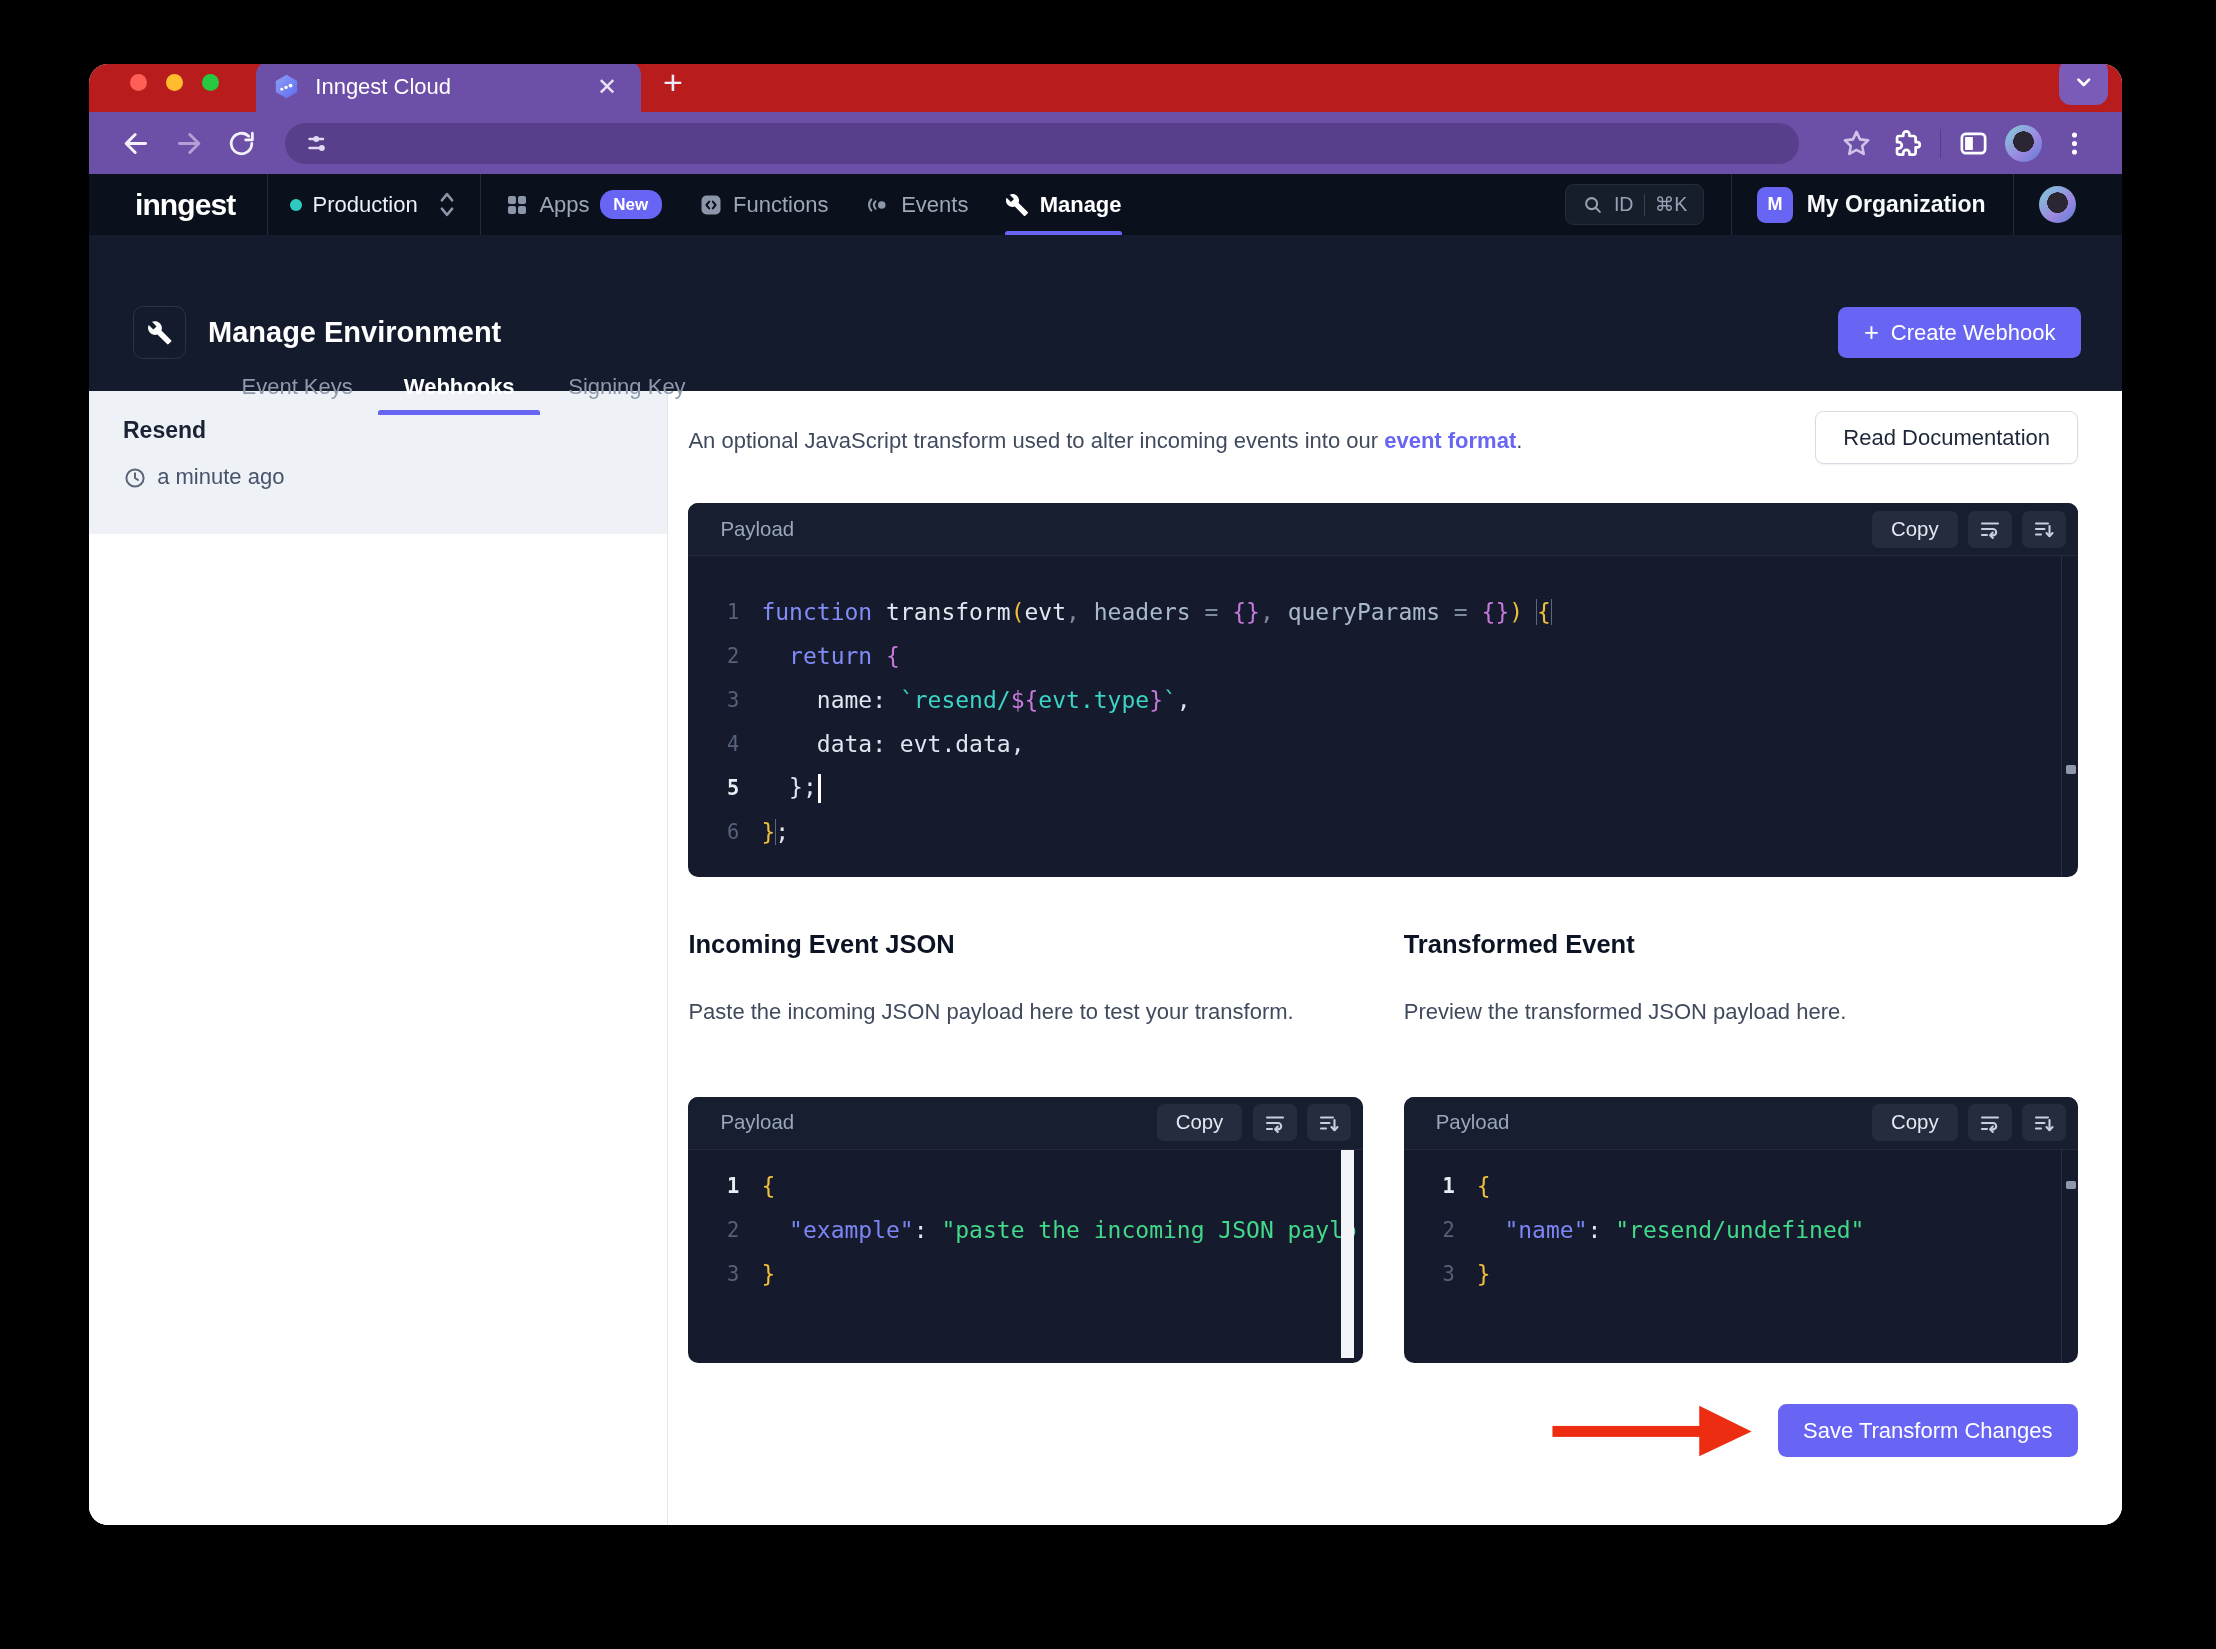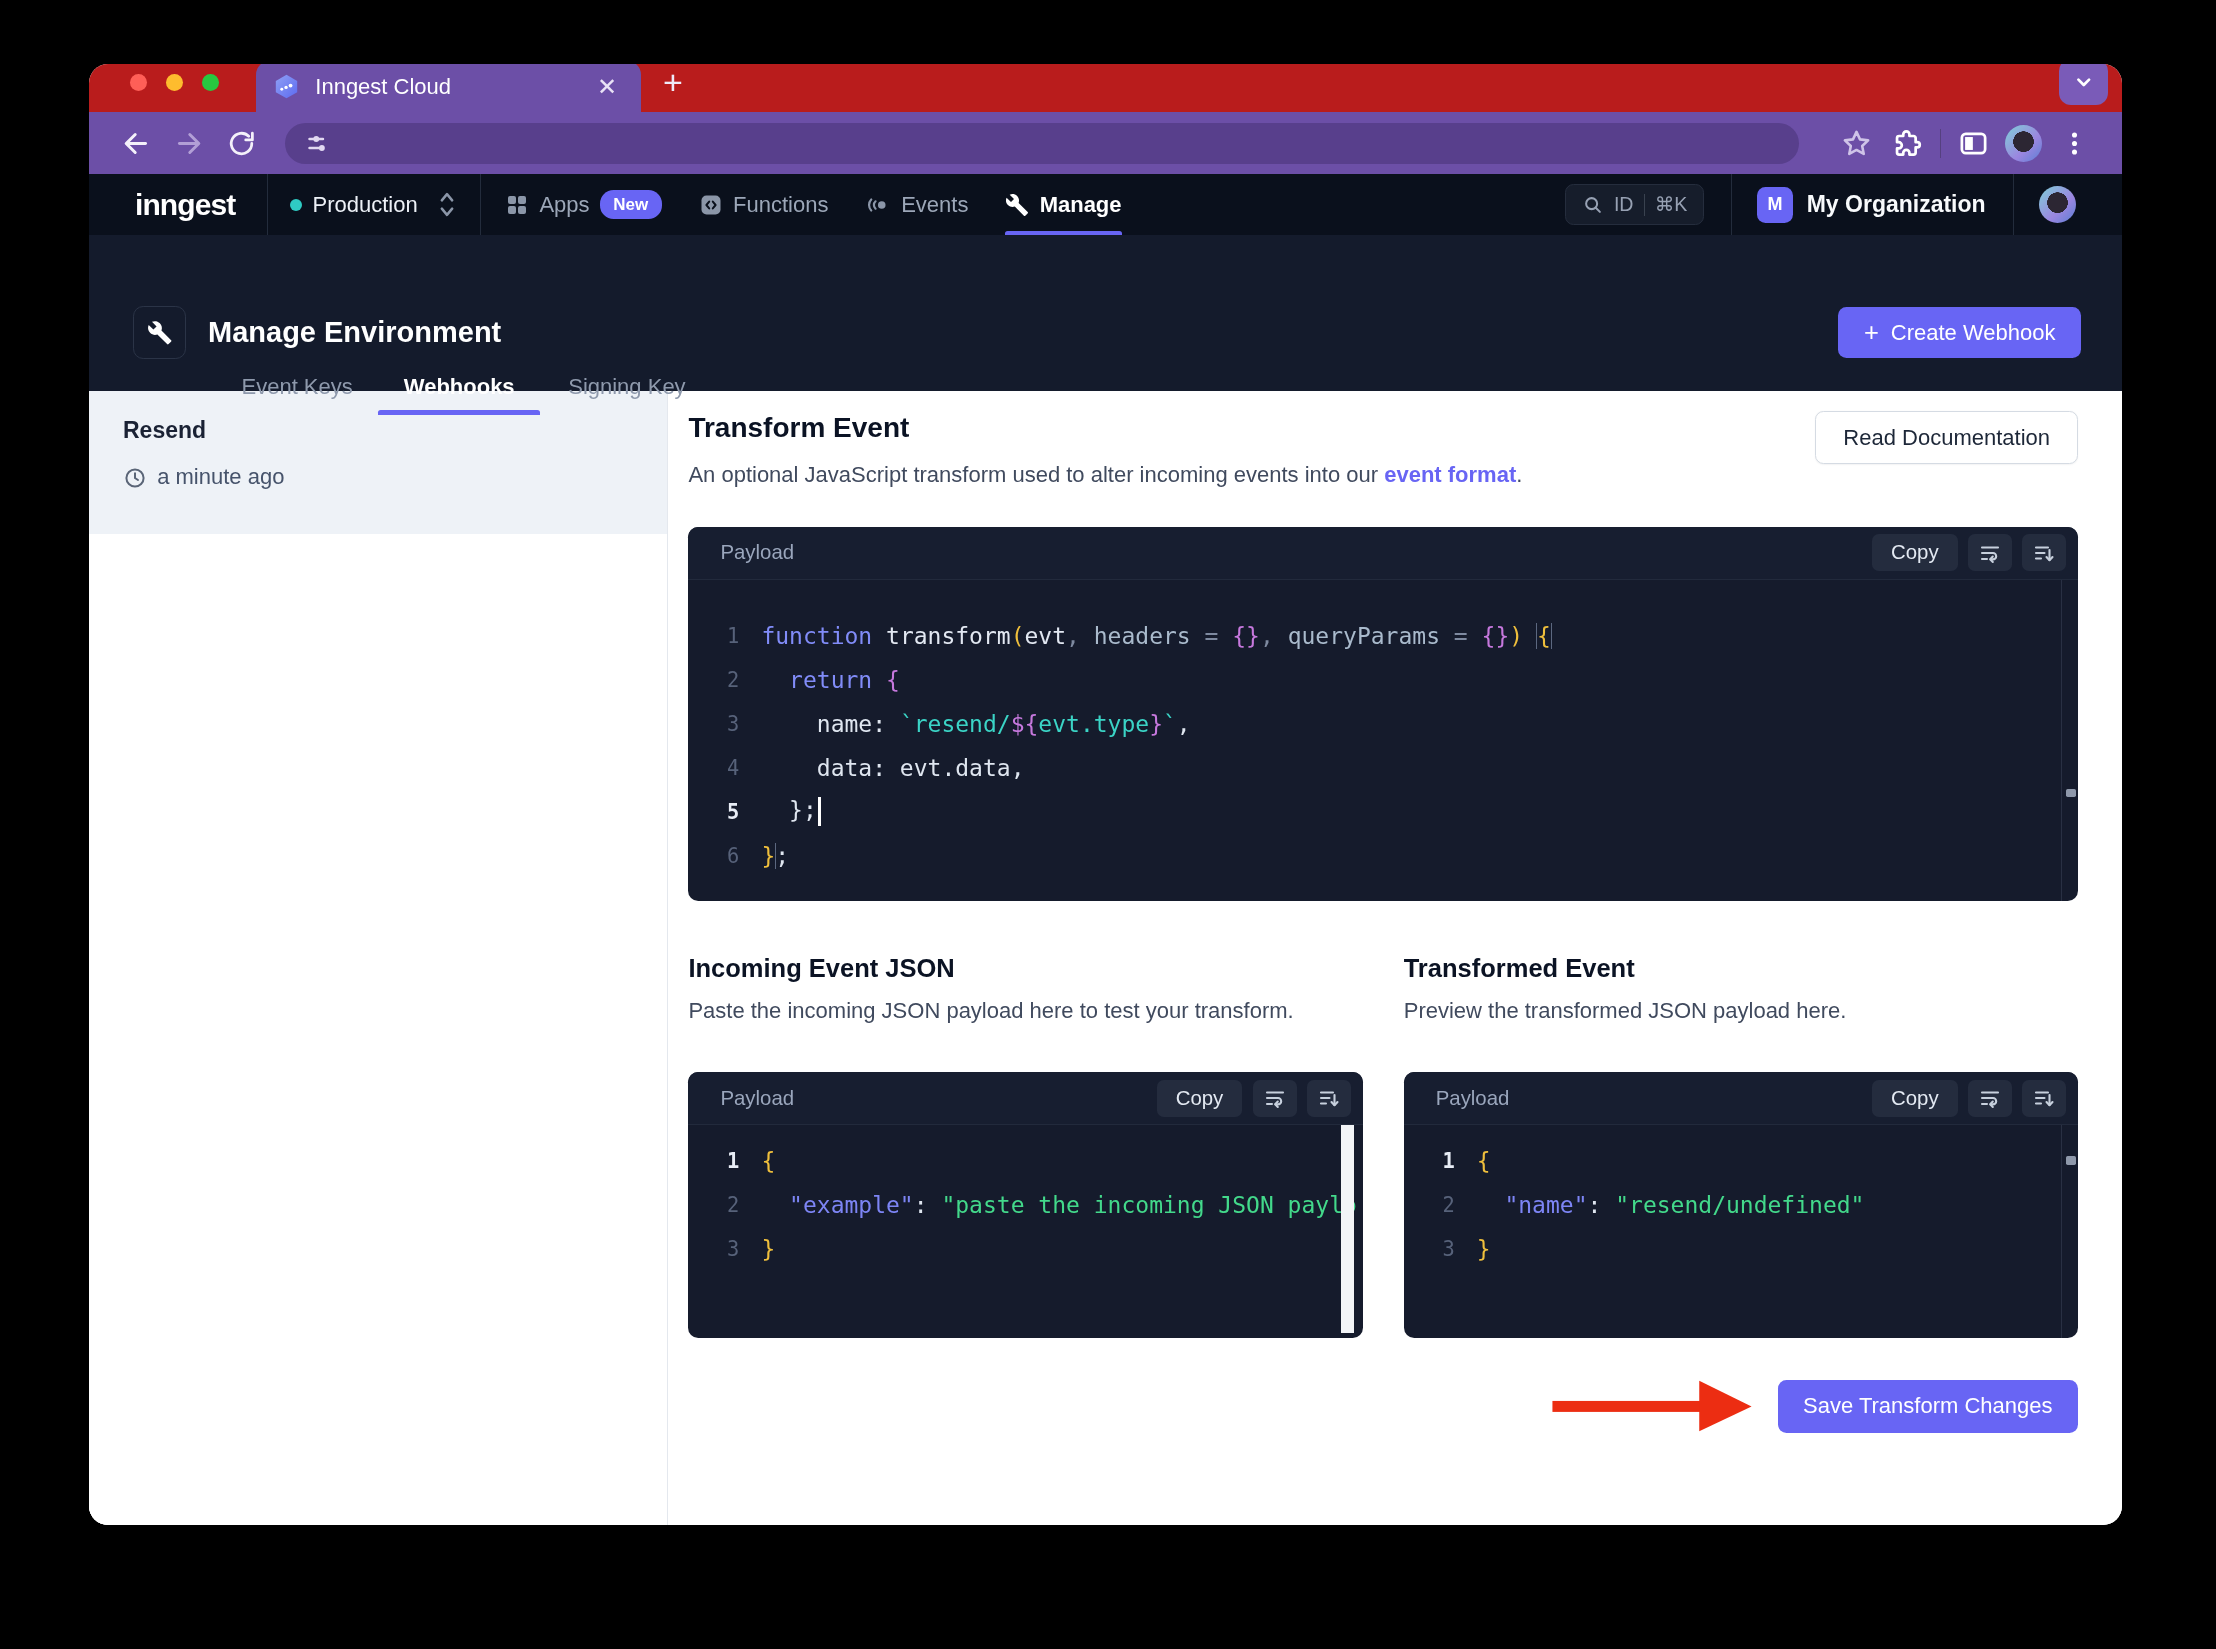--- a/index.html
+++ b/index.html
@@ -104,21 +104,21 @@
   .c-kw{color:#818CF8;} .c-id{color:#E2E8F2;} .c-pm{color:#A9BACC;} .c-pu{color:#7E8AA0;}
   .c-y{color:#EFBF3C;} .c-br{color:#C678DD;} .c-str{color:#3BD4C6;}
   .c-jkey{color:#7D85F5;} .c-jstr{color:#43D98B;} .c-wh{color:#DFE6F0;}
   .box { outline:1.7px solid #5C6880; outline-offset:0.9px; }
   .cursor { display:inline-block; width:2.6px; height:29px; background:#fff; vertical-align:middle; margin-left:1.7px; }
   .vtrack { position:absolute; right:0; top:53px; bottom:0; width:17px; border-left:0.9px solid rgba(125,135,160,.20); }
   .vthumb { position:absolute; left:4.3px; width:9.4px; height:8.5px; background:#8E98AA; border-radius:1.7px; }
   .whitetrack { position:absolute; right:8.5px; top:53px; bottom:5.1px; width:12.8px; background:#F2F4F7; }
 
   .tworow { display:flex; gap:41px; margin-top:51px; }
-  .col { flex:1; min-width:0; display:flex; flex-direction:column; }
+  .col { flex:1; min-width:0; display:flex; flex-direction:column;gap:24px; }
   .sec-title { color:#0B1324; font-size:25.5px; font-weight:700; line-height:32px; }
   .sec-desc { margin-top:13.6px; color:#404A5E; font-size:22px; line-height:27px; }
   .editor.small { margin-top:48px; height:266px; }
 
   .saverow { display:flex; align-items:center; justify-content:flex-end; margin-top:41px; gap:24px; }
   .savebtn { background:#6865F4; color:#fff; border:none; border-radius:8.5px; height:53px;
     padding:0 25.5px; font-size:22px; font-family:inherit; }
 </style>
 </head>
 <body>
@@ -306,21 +306,20 @@
                   <path d="M12 7.2V12l3 2"></path>
                 </svg>
             <span>a minute ago</span>
           </div>
         </div>
       </div>
 
       <div class="main">
         <div class="mainhead">
           <div>
-            <div class="h-title">Transform Event</div>
             <div class="h-desc"><span>An optional JavaScript transform used to alter incoming events into our </span><span class="link">event format</span><span>.</span></div>
           </div>
           <button class="btn-outline">Read Documentation</button>
         </div>
 
         <div class="editor big">
           <div class="ed-head">
             <span class="ed-label">Payload</span>
             <div class="ed-btns">
               <button class="ed-btn">Copy</button>

